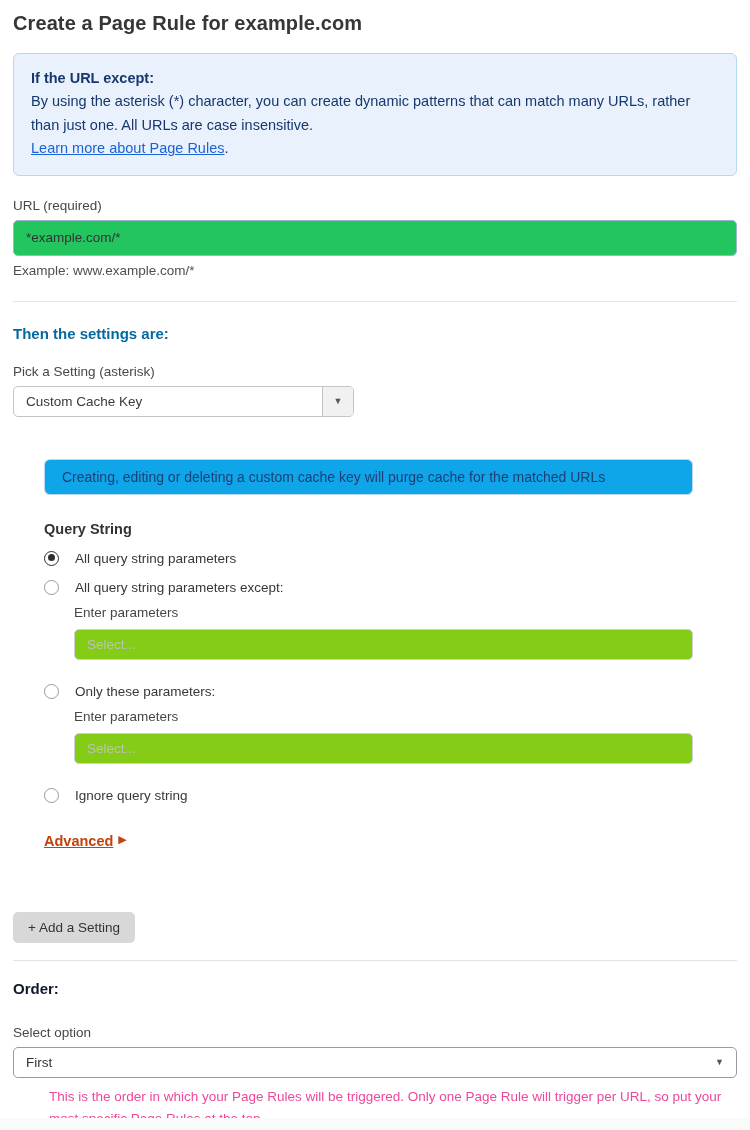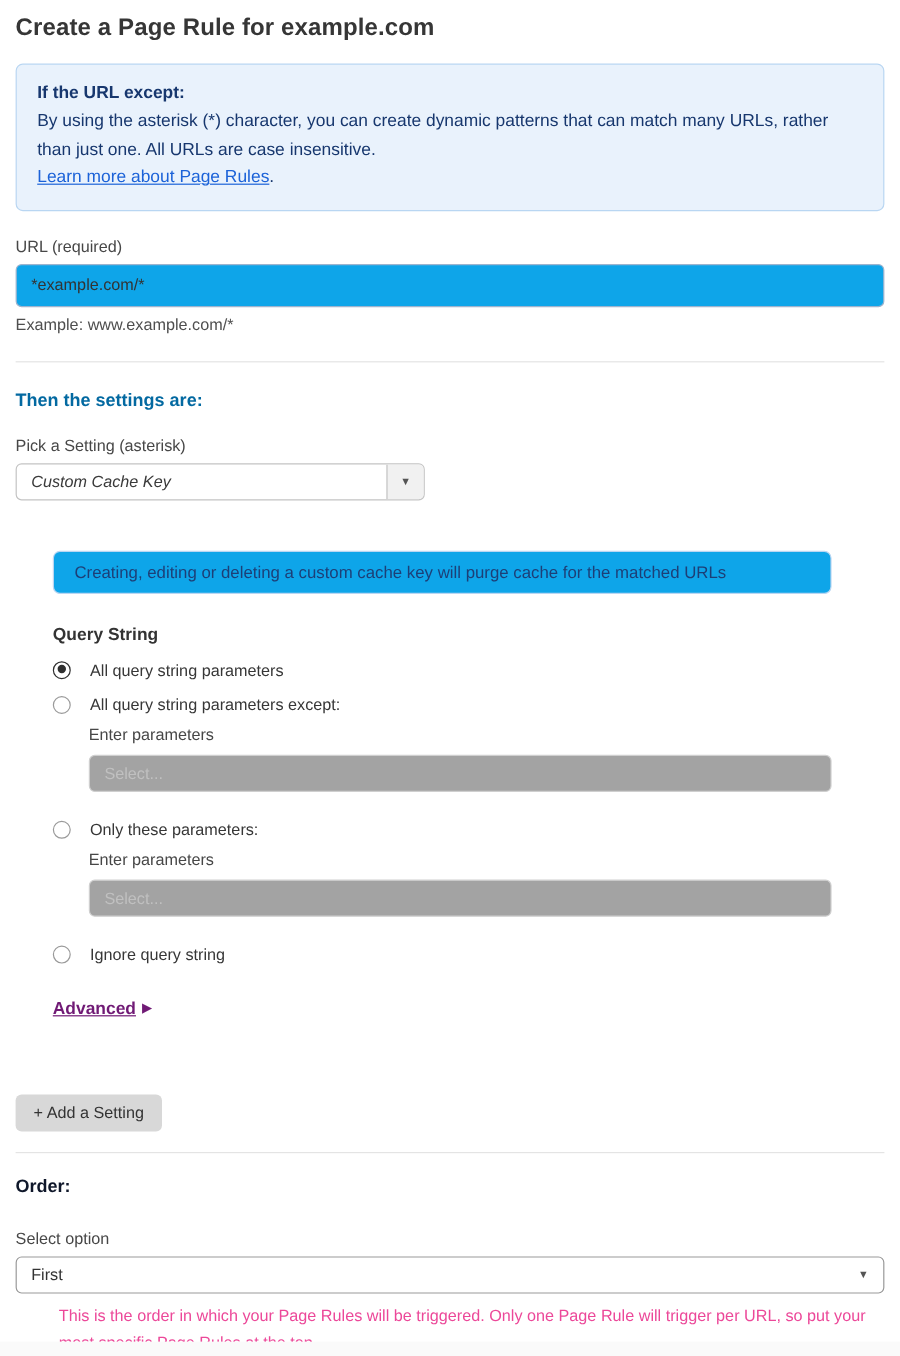--- a/index.html
+++ b/index.html
@@ -31,21 +31,21 @@
   }
   .info-box .info-heading { font-weight: bold; }
   .info-box a.info-link {
     color: #1b62d8; text-decoration: underline; cursor: pointer;
   }
 
   .field-label { font-size: 13.5px; color: #474747; margin-bottom: 7px; }
 
   .url-input {
     width: 100%; height: 30px;
-    background: #0ea5e9;
+    background: #22c55e;
     border: 1px solid #9db4cf;
     border-radius: 5px;
     padding: 17px 12px;
     font-size: 13.5px; color: #333;
     font-family: "Liberation Sans", sans-serif;
     outline: none;
   }
   .helper-text { font-size: 13.5px; color: #4f4f4f; margin-top: 7px; }
 
   hr.divider {
@@ -58,21 +58,20 @@
   
   .setting-select {
     margin-top: 7px;
     width: 341px; height: 31px;
     background: #fff;
     border: 1px solid #c4c4c4;
     border-radius: 5px;
     display: flex; align-items: stretch;
     cursor: pointer;
     overflow: hidden;
-    font-style: italic;
   }
   .setting-select .select-value {
     flex: 1; display: flex; align-items: center;
     padding: 0 12px; font-size: 13.5px; color: #3a3a3a;
   }
   .setting-select .select-arrow-btn {
     width: 31px; background: #f1f1f1;
     border-left: 1px solid #c4c4c4;
     display: flex; align-items: center; justify-content: center;
   }
@@ -106,35 +105,35 @@
     left: 2.5px; top: 2.5px; width: 7px; height: 7px;
     border-radius: 50%; background: #2f2f2f;
   }
   .radio-label { font-size: 13.5px; color: #373737; margin-left: 16px; }
 
   .sub-field { margin: 10px 44px 0 61px; }
   .sub-label { font-size: 13.5px; color: #474747; }
   .param-input {
     margin-top: 9px;
     width: 100%; height: 31px;
-    background: #a3a3a3;
+    background: #84cc16;
     border: 1px solid #cfcfcf;
     border-radius: 5px;
     padding: 0 12px;
     font-size: 13.5px; color: #333;
     font-family: "Liberation Sans", sans-serif;
     outline: none;
   }
   .param-input::placeholder { color: #c0c0c0; }
   .mt-gap { margin-top: 24px; }
 
   .advanced-link {
     display: inline-flex; 
     margin: 30px 0 0 31px;
-    color: #701a75; font-size: 14.5px; font-weight: bold;
+    color: #c2410c; font-size: 14.5px; font-weight: bold;
     cursor: pointer;
   }
   .advanced-text { text-decoration: underline; }
   .advanced-arrow { font-size: 11px; margin-left: 5px; }
 
   .btn {
     display: inline-flex; align-items: center; justify-content: center;
     height: 31px; border: none; border-radius: 5px;
     font-size: 13.5px; font-family: "Liberation Sans", sans-serif;
     cursor: pointer; padding: 0 15px;

